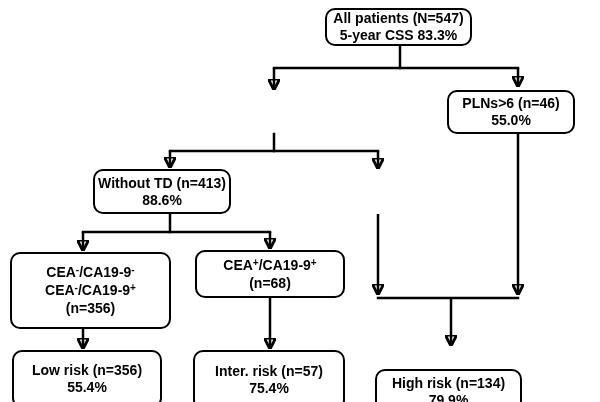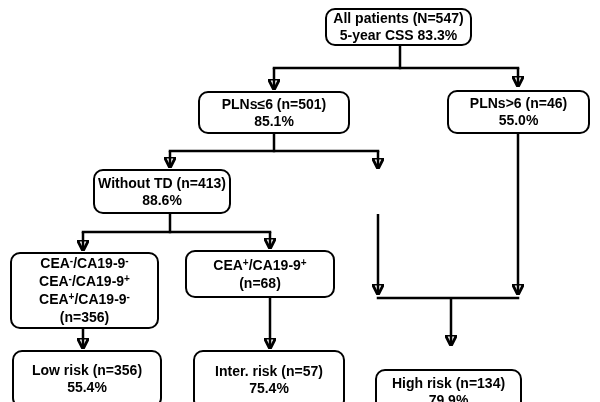--- a/index.html
+++ b/index.html
@@ -89,44 +89,39 @@
 
     <line x1="83" y1="329" x2="83" y2="347" marker-end="url(#arrow)"></line>
     <line x1="270" y1="298" x2="270" y2="347" marker-end="url(#arrow)"></line>
   </svg>
 
   <div class="node" style="left:325px;top:8px;width:147px;height:38px">
     <div class="ln">All patients (N=547)</div>
     <div class="ln">5-year CSS 83.3%</div>
   </div>
 
-  <div class="node" style="left:198px;top:91px;width:152px;height:43px">
-    <div class="ln">PLNs≤6 (n=501)</div>
-    <div class="ln">85.1%</div>
-  </div>
 
-  <div class="node" style="left:447px;top:90px;width:143px;height:44px">
+  <div class="node" style="left:447px;top:90px;width:128px;height:44px">
     <div class="ln">PLNs&gt;6 (n=46)</div>
     <div class="ln">55.0%</div>
   </div>
 
   <div class="node" style="left:93px;top:169px;width:138px;height:45px">
     <div class="ln">Without TD (n=413)</div>
     <div class="ln">88.6%</div>
   </div>
 
 
-  <div class="node" style="left:10px;top:252px;width:149px;height:77px">
+  <div class="node" style="left:10px;top:252px;width:161px;height:77px">
     <div class="ln"><span>CEA</span><sup class="sp">-</sup><span>/CA19-9</span><sup class="sp">-</sup></div>
     <div class="ln"><span>CEA</span><sup class="sp">-</sup><span>/CA19-9</span><sup class="sp">+</sup></div>
-    <div class="ln"><span>CEA</span><sup class="sp">+</sup><span>/CA19-9</span><sup class="sp">-</sup></div>
     <div class="ln">(n=356)</div>
   </div>
 
-  <div class="node" style="left:185px;top:250px;width:150px;height:48px">
+  <div class="node" style="left:195px;top:250px;width:150px;height:48px">
     <div class="ln"><span>CEA</span><sup class="sp">+</sup><span>/CA19-9</span><sup class="sp">+</sup></div>
     <div class="ln">(n=68)</div>
   </div>
 
   <div class="node" style="left:12px;top:350px;width:150px;height:58px">
     <div class="ln">Low risk (n=356)</div>
     <div class="ln">55.4%</div>
   </div>
 
   <div class="node" style="left:193px;top:350px;width:152px;height:60px">

